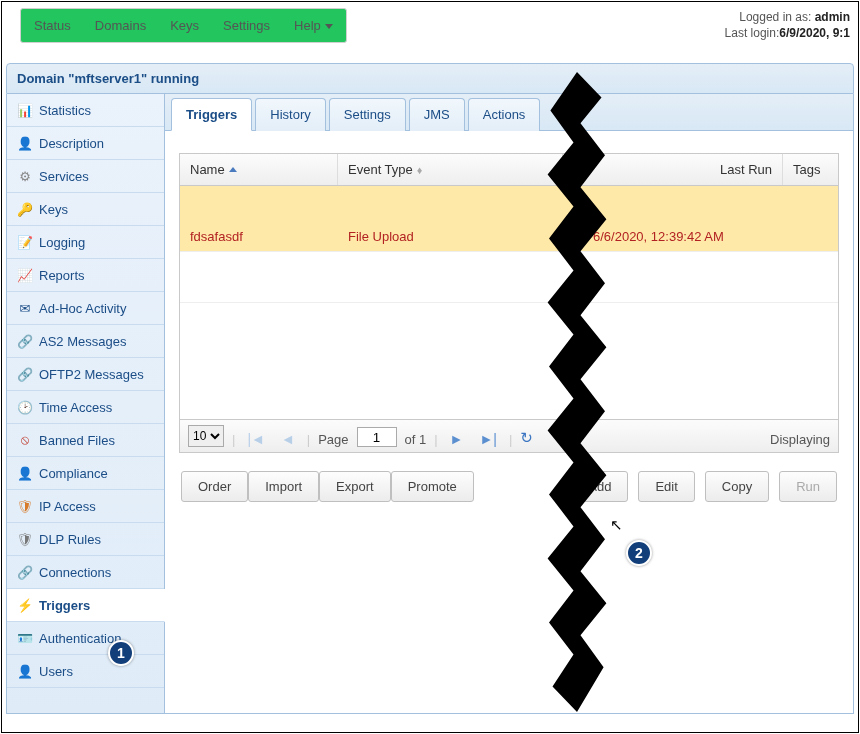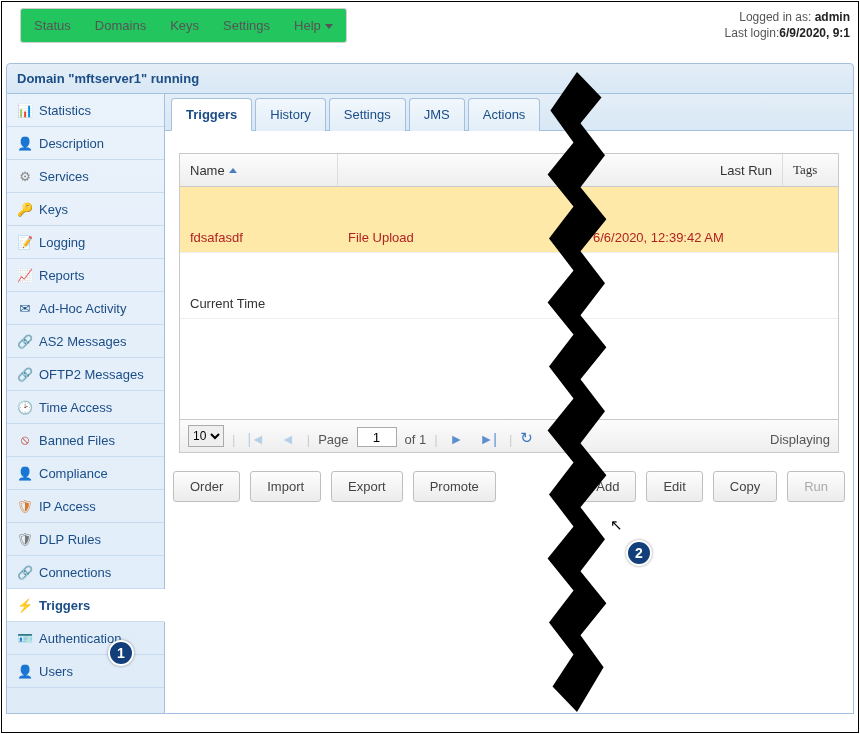--- a/index.html
+++ b/index.html
@@ -155,21 +155,21 @@
     color: #333;
     border-right: 1px solid #ddd;
     display: flex;
     align-items: center;
     gap: 4px;
   }
   .gh-name { width: 158px; }
   .gh-type { width: 225px; }
   .gh-spacer { flex: 1; border-right: none; }
   .gh-lastrun { width: 200px; justify-content:flex-end; border-right:1px solid #ddd; }
-  .gh-tags { width: 55px; border-right: none; font-family: Liberation Serif, serif; }
+  .gh-tags { width: 55px; border-right: none; }
   .sort-asc {
     width:0;height:0;border-left:4px solid transparent;border-right:4px solid transparent;border-bottom:5px solid #4b7bbf;
   }
   .sort-none { color:#aaa; font-size:11px; }
   .grid-body { flex:1; background:#fff; }
   .grid-row { display:flex; border-bottom:1px solid #eee; }
   .grid-row.selected { background:#ffe9a8; }
   .gr-cell { padding: 7px 10px; margin-top: 36px; }
   .gr-name { width:158px; }
   .gr-type { width:225px; }
@@ -197,21 +197,21 @@
     padding:0 4px;
     font-size:14px;
   }
   .pgbtn.dis { color:#b8cfe8; }
   .page-input {
     width:40px; height:20px; text-align:center; border:1px solid #aaa;
   }
   .footer-right { margin-left:auto; }
   .refresh { color:#3c76c2; font-size:15px; cursor:pointer; }
   
-  .btnbar { display:flex; gap:10px; padding: 0 8px; }
+  .btnbar { display:flex; padding: 0 16px; }
   .btn {
     border:1px solid #bfbfbf;
     background: linear-gradient(#fdfdfd,#ececec);
     padding: 7px 16px;
     border-radius:3px;
     color:#444;
     cursor:pointer;
     font-size:13px;
   }
   .btn.disabled { color:#aaa; }
@@ -357,34 +357,37 @@
       <div class="tab">JMS</div>
       <div class="tab">Actions</div>
     </div>
 
     <div class="grid-wrap">
       <div class="grid-header">
         <div class="gh-cell gh-name">
           <span>Name</span>
               <span class="sort-asc"></span>
         </div>
+        <div class="gh-cell gh-type">
+          <span>Event Type</span>
+              <span class="sort-none">♦</span>
+        </div>
         <div class="gh-cell gh-spacer"></div>
         <div class="gh-cell gh-lastrun">Last Run</div>
         <div class="gh-cell gh-tags">Tags</div>
       </div>
       <div class="grid-body" id="grid-body">
             <div class="grid-row selected">
               <div class="gr-cell gr-name red">fdsafasdf</div>
               <div class="gr-cell gr-type red">File Upload</div>
               <div class="gr-cell gr-spacer"></div>
               <div class="gr-cell gr-lastrun red">6/6/2020, 12:39:42 AM</div>
               <div class="gr-cell gr-tags"></div>
             </div>
             <div class="grid-row">
-              <div class="gr-cell gr-type">Current Time</div>
               <div class="gr-cell gr-spacer"></div>
               <div class="gr-cell gr-lastrun"></div>
               <div class="gr-cell gr-tags"></div>
             </div>
           </div>
       <div class="grid-footer">
         <select class="pgselect">
           <option>10</option>
         </select>
         <span style="color:#ccc;">|</span>

